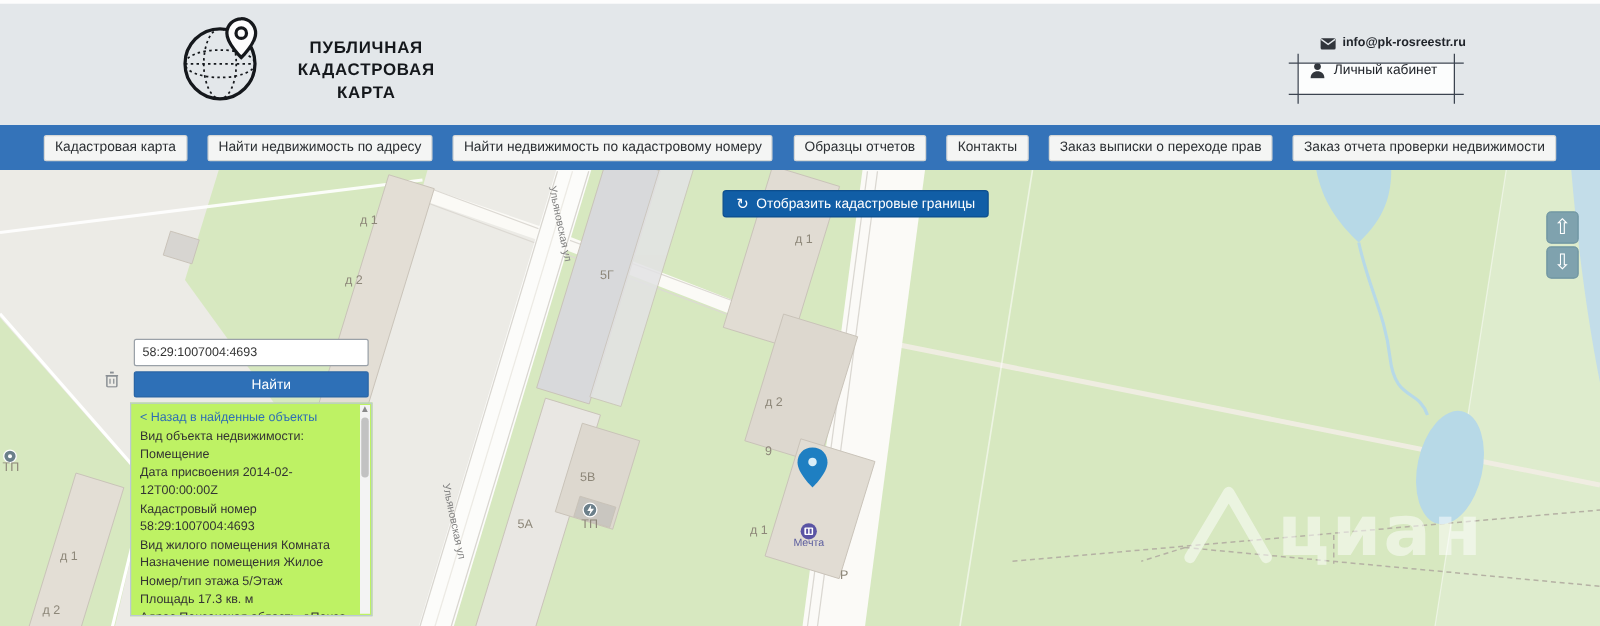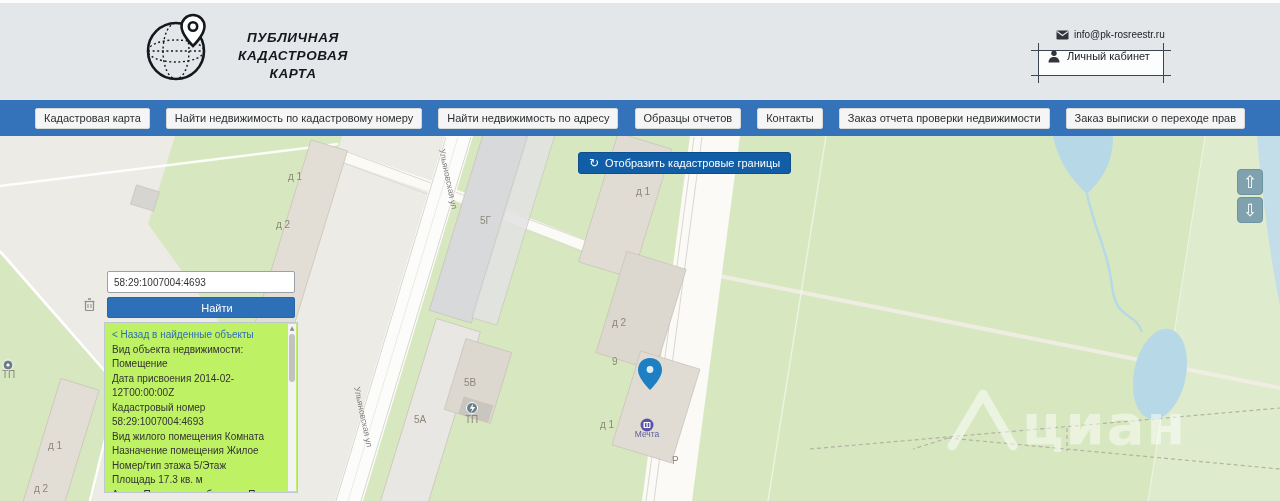--- a/index.html
+++ b/index.html
@@ -5,23 +5,23 @@
   * { margin:0; padding:0; box-sizing:border-box; }
   html,body { width:1280px; height:501px; overflow:hidden; background:#fff;
               font-family:"Liberation Sans", sans-serif; }
 
   
   .header { position:absolute; left:0; top:0; width:1280px; height:100px;
             background:#e3e7ea; border-top:3px solid #fdfdfd; }
   .logo-wrap { position:absolute; left:143px; top:10px; width:72px; height:72px; }
   .logo-title { position:absolute; left:218px; top:26px; width:150px; text-align:center;
                 font-weight:bold; font-size:13.5px; letter-spacing:.6px; color:#15181c;
-                line-height:18px;font-style:italic; }
+                line-height:18px; }
   .hdr-email { position:absolute; left:1056px; top:26px; font-size:10px; color:#20242a;
-               display:flex; align-items:center; gap:5px; }
+               display:flex; align-items:center; gap:5px;font-weight:bold; }
   .account-btn { position:absolute; left:1038px; top:47px; height:26px;
                  background:#fcfdfd; display:flex; gap:7px;
                  padding:0 14px 0 10px; font-size:11px; color:#20242a; cursor:pointer; }
   .account-btn::before { content:""; position:absolute; left:-7px; right:-7px; top:0; bottom:0;
                  border-top:1.5px solid #3c4450; border-bottom:1.5px solid #3c4450; pointer-events:none; }
   .account-btn::after { content:""; position:absolute; top:-7px; bottom:-7px; left:0; right:0;
                  border-left:1.5px solid #3c4450; border-right:1.5px solid #3c4450; pointer-events:none; }
 
   
   .nav { position:absolute; left:0; top:100px; width:1280px; height:36px; background:#3473b9;
@@ -99,26 +99,26 @@
     <svg width="12" height="13" viewBox="0 0 12 13">
       <circle cx="6" cy="3.2" r="2.7" fill="#32363c"></circle>
       <path d="M0.5,12.5 C0.5,8.8 3,7 6,7 C9,7 11.5,8.8 11.5,12.5 Z" fill="#32363c"></path>
     </svg>
     <span>Личный кабинет</span>
   </div>
 </div>
 
 <div class="nav">
   <button class="nav-btn">Кадастровая карта</button>
+  <button class="nav-btn">Найти недвижимость по адресу</button>
   <button class="nav-btn">Найти недвижимость по кадастровому номеру</button>
-  <button class="nav-btn">Найти недвижимость по адресу</button>
   <button class="nav-btn">Образцы отчетов</button>
   <button class="nav-btn">Контакты</button>
+  <button class="nav-btn">Заказ выписки о переходе прав</button>
   <button class="nav-btn">Заказ отчета проверки недвижимости</button>
-  <button class="nav-btn">Заказ выписки о переходе прав</button>
 </div>
 
 <div class="map">
 
   <svg class="base" width="1280" height="365" viewBox="0 0 1280 365">
 
     <rect x="0" y="0" width="1280" height="365" fill="#d7e8c0"></rect>
     <polygon points="1205,0 1280,0 1280,365 1148,365" fill="#dfeccf" opacity="0.85"></polygon>
     <line x1="1205" y1="0" x2="1148" y2="365" stroke="#fff" stroke-width="1" opacity="0.5"></line>
 

